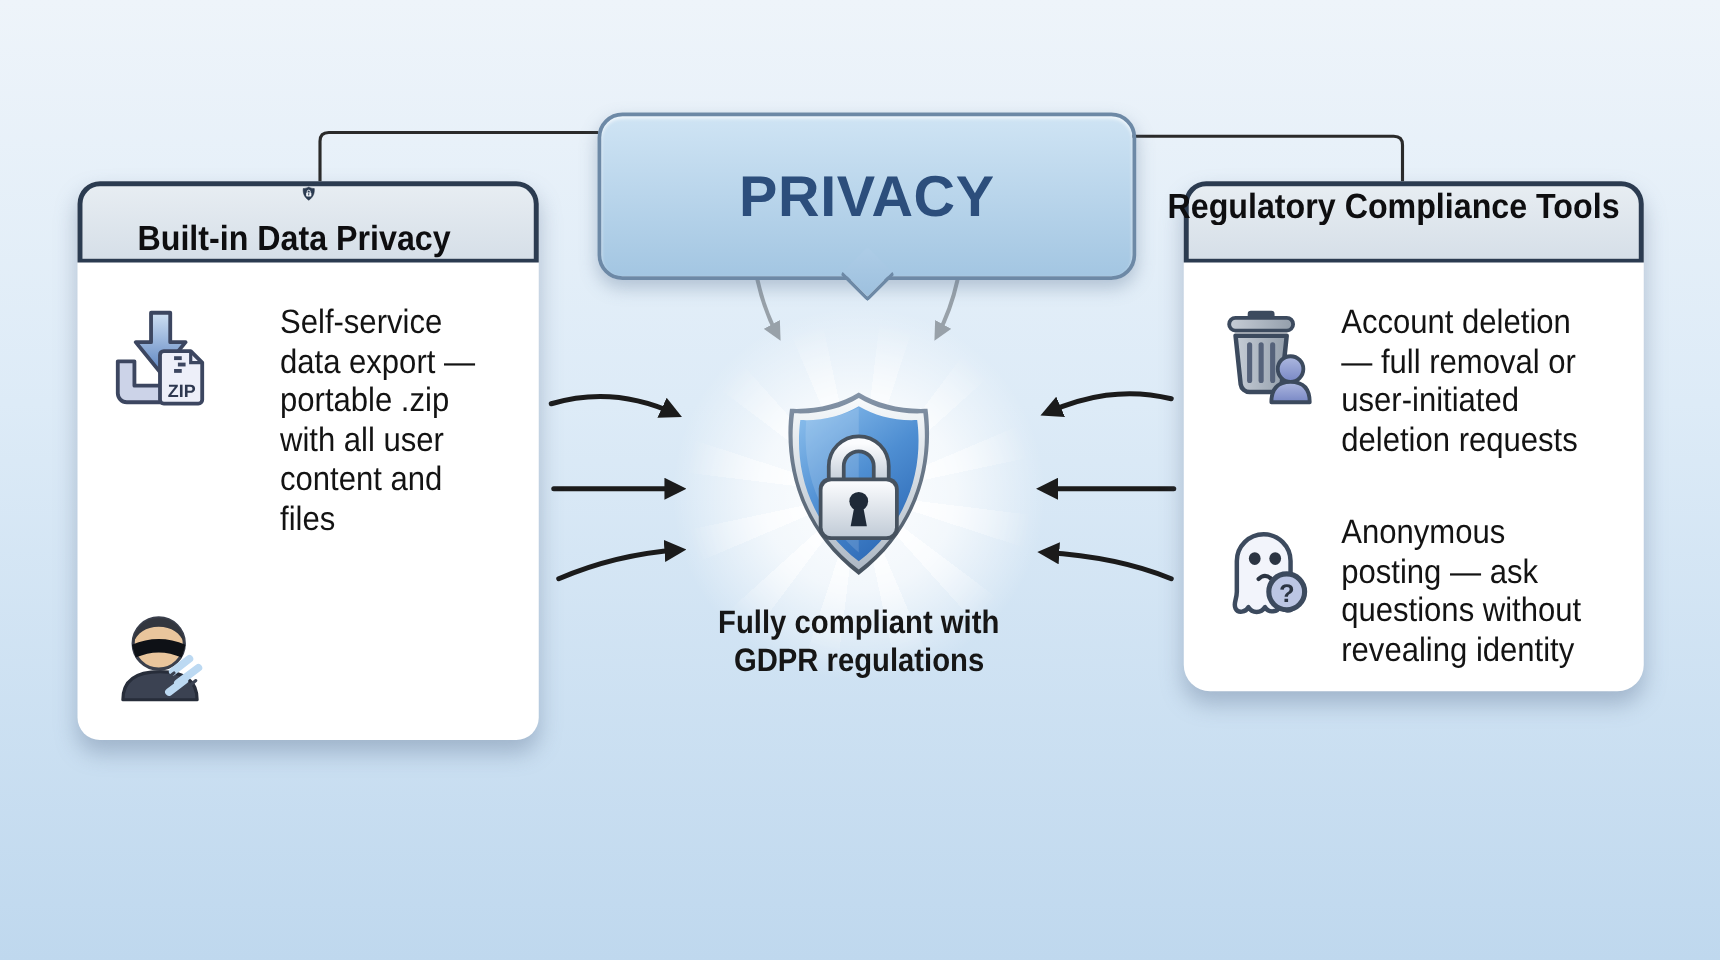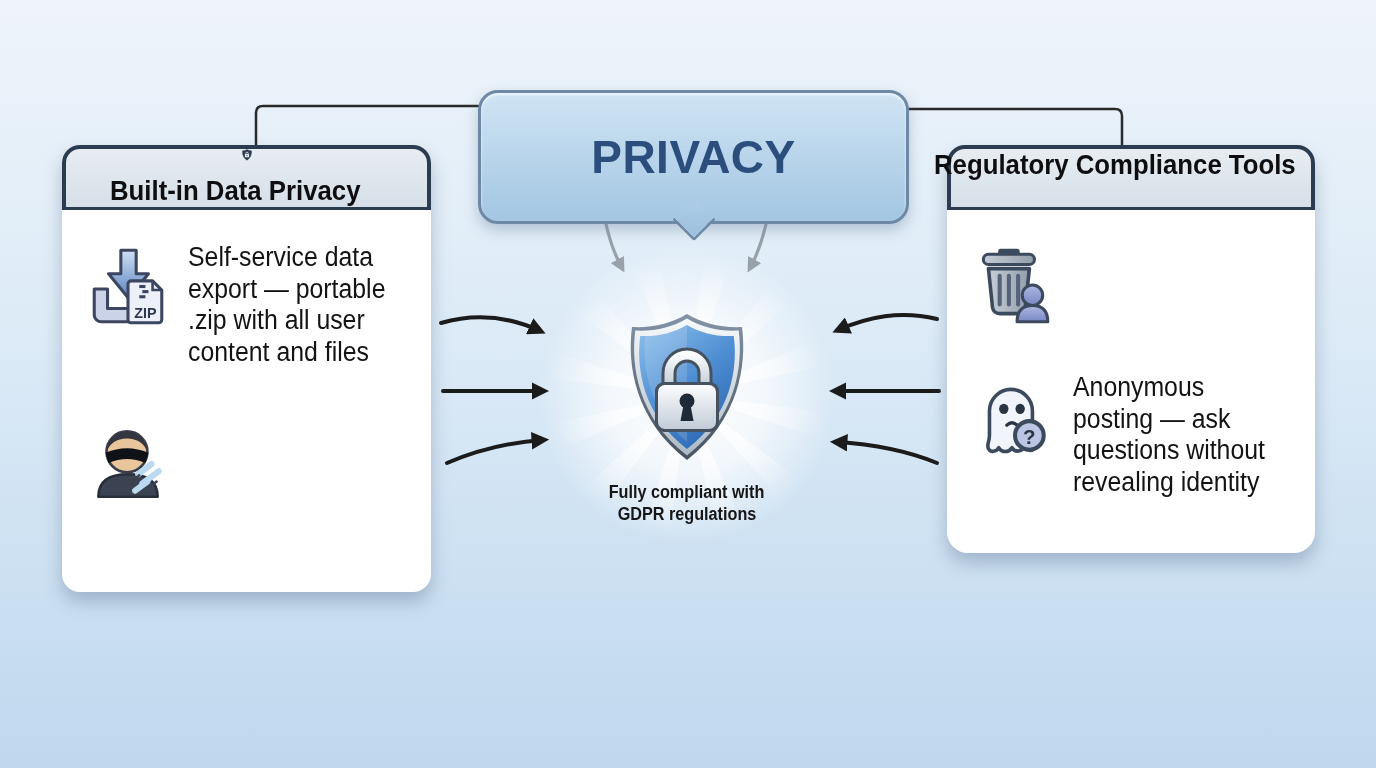--- a/index.html
+++ b/index.html
@@ -44,27 +44,27 @@
   .panel-header{display:flex;align-items:center;gap:14px;height:58px;padding:0 37px;
     background:linear-gradient(180deg,var(--panel-header-bg-top),var(--panel-header-bg-bottom));
     border:4px solid var(--panel-border);border-bottom-width:3px;border-radius:18px 18px 0 0;flex-direction:column;}
   .panel-title{font-weight:bold;font-size:28px;color:#0e0e10;white-space:nowrap;}
   .panel-body{padding:32px 20px 0 22px;display:flex;flex-direction:column;}
   .panel-left .panel-body{gap:50px;}
   .panel-right .panel-body{gap:42px;}
   .item{display:flex;gap:16px;align-items:flex-start;}
   .item-icon{flex:0 0 88px;height:88px;}
   .item-text{font-size:27px;line-height:1.17;color:var(--text-dark);}
-  .panel-left .item-text{width:236px;}
+  .panel-left .item-text{width:236px;margin-left:36px;}
   .panel-right .item-text{width:242px;}
 
   
   .shield-wrap{position:absolute;left:597px;top:300px;width:180px;height:186px;z-index:3;}
   .caption{position:absolute;left:547px;top:482px;width:280px;z-index:3;text-align:center;
-    font-weight:bold;font-size:18px;line-height:1.2;color:#161616;}
+    font-weight:bold;font-size:26px;line-height:1.2;color:#161616;}
 </style>
 </head>
 <body>
 
 <div class="canvas">
 
   <div class="glow"></div>
   <div class="rays"></div>
 
   <svg class="overlay" width="1376" height="768" viewBox="0 0 1376 768">
@@ -171,20 +171,21 @@
           <rect x="14" y="12" width="50" height="10" rx="5" fill="url(#canG)" stroke="#3c4a5e" stroke-width="3"></rect>
           <path d="M19 26 h40 l-4 38 a7 7 0 0 1 -7 6 H30 a7 7 0 0 1 -7 -6 z" fill="url(#canG)" stroke="#3c4a5e" stroke-width="3.5" stroke-linejoin="round"></path>
           <g stroke="#55627a" stroke-width="4" stroke-linecap="round">
             <path d="M30 33 v28"></path>
               <path d="M39 33 v28"></path>
               <path d="M48 33 v28"></path>
           </g>
           <circle cx="62" cy="52" r="10" fill="url(#perG)" stroke="#3c4a5e" stroke-width="3"></circle>
           <path d="M47 78 q0 -16 15 -16 t15 16 z" fill="url(#perG)" stroke="#3c4a5e" stroke-width="3" stroke-linejoin="round"></path>
         </svg>
+        <span class="item-text"><span class="squeeze">Account deletion — full removal or user-initiated deletion requests</span></span>
       </div>
       <div class="item">
         <svg class="item-icon" viewBox="0 0 86 86">
           <path d="M20 38 a21 21 0 0 1 42 0 v23 c0 6 4 9 2 13 c-2 4 -8 3 -10 -1 c-2 5 -9 6 -12 1 c-3 5 -10 5 -13 0 c-2 4 -8 5 -10 1 c-2 -4 1 -7 1 -13 z" fill="#f2f4fb" stroke="#3c4a5e" stroke-width="3.5" stroke-linejoin="round"></path>
           <ellipse cx="34" cy="36" rx="4.6" ry="5" fill="#2b3442"></ellipse>
           <ellipse cx="50" cy="36" rx="4.6" ry="5" fill="#2b3442"></ellipse>
           <path d="M37 52 q5 -5 10 0" stroke="#2b3442" stroke-width="3.2" fill="none" stroke-linecap="round"></path>
           <circle cx="59" cy="62" r="14" fill="#bcc6e4" stroke="#3c4a5e" stroke-width="4"></circle>
           <text x="59" y="70" font-size="20" font-weight="bold" fill="#2b3442" text-anchor="middle" font-family="Liberation Sans, sans-serif">?</text>
         </svg>

